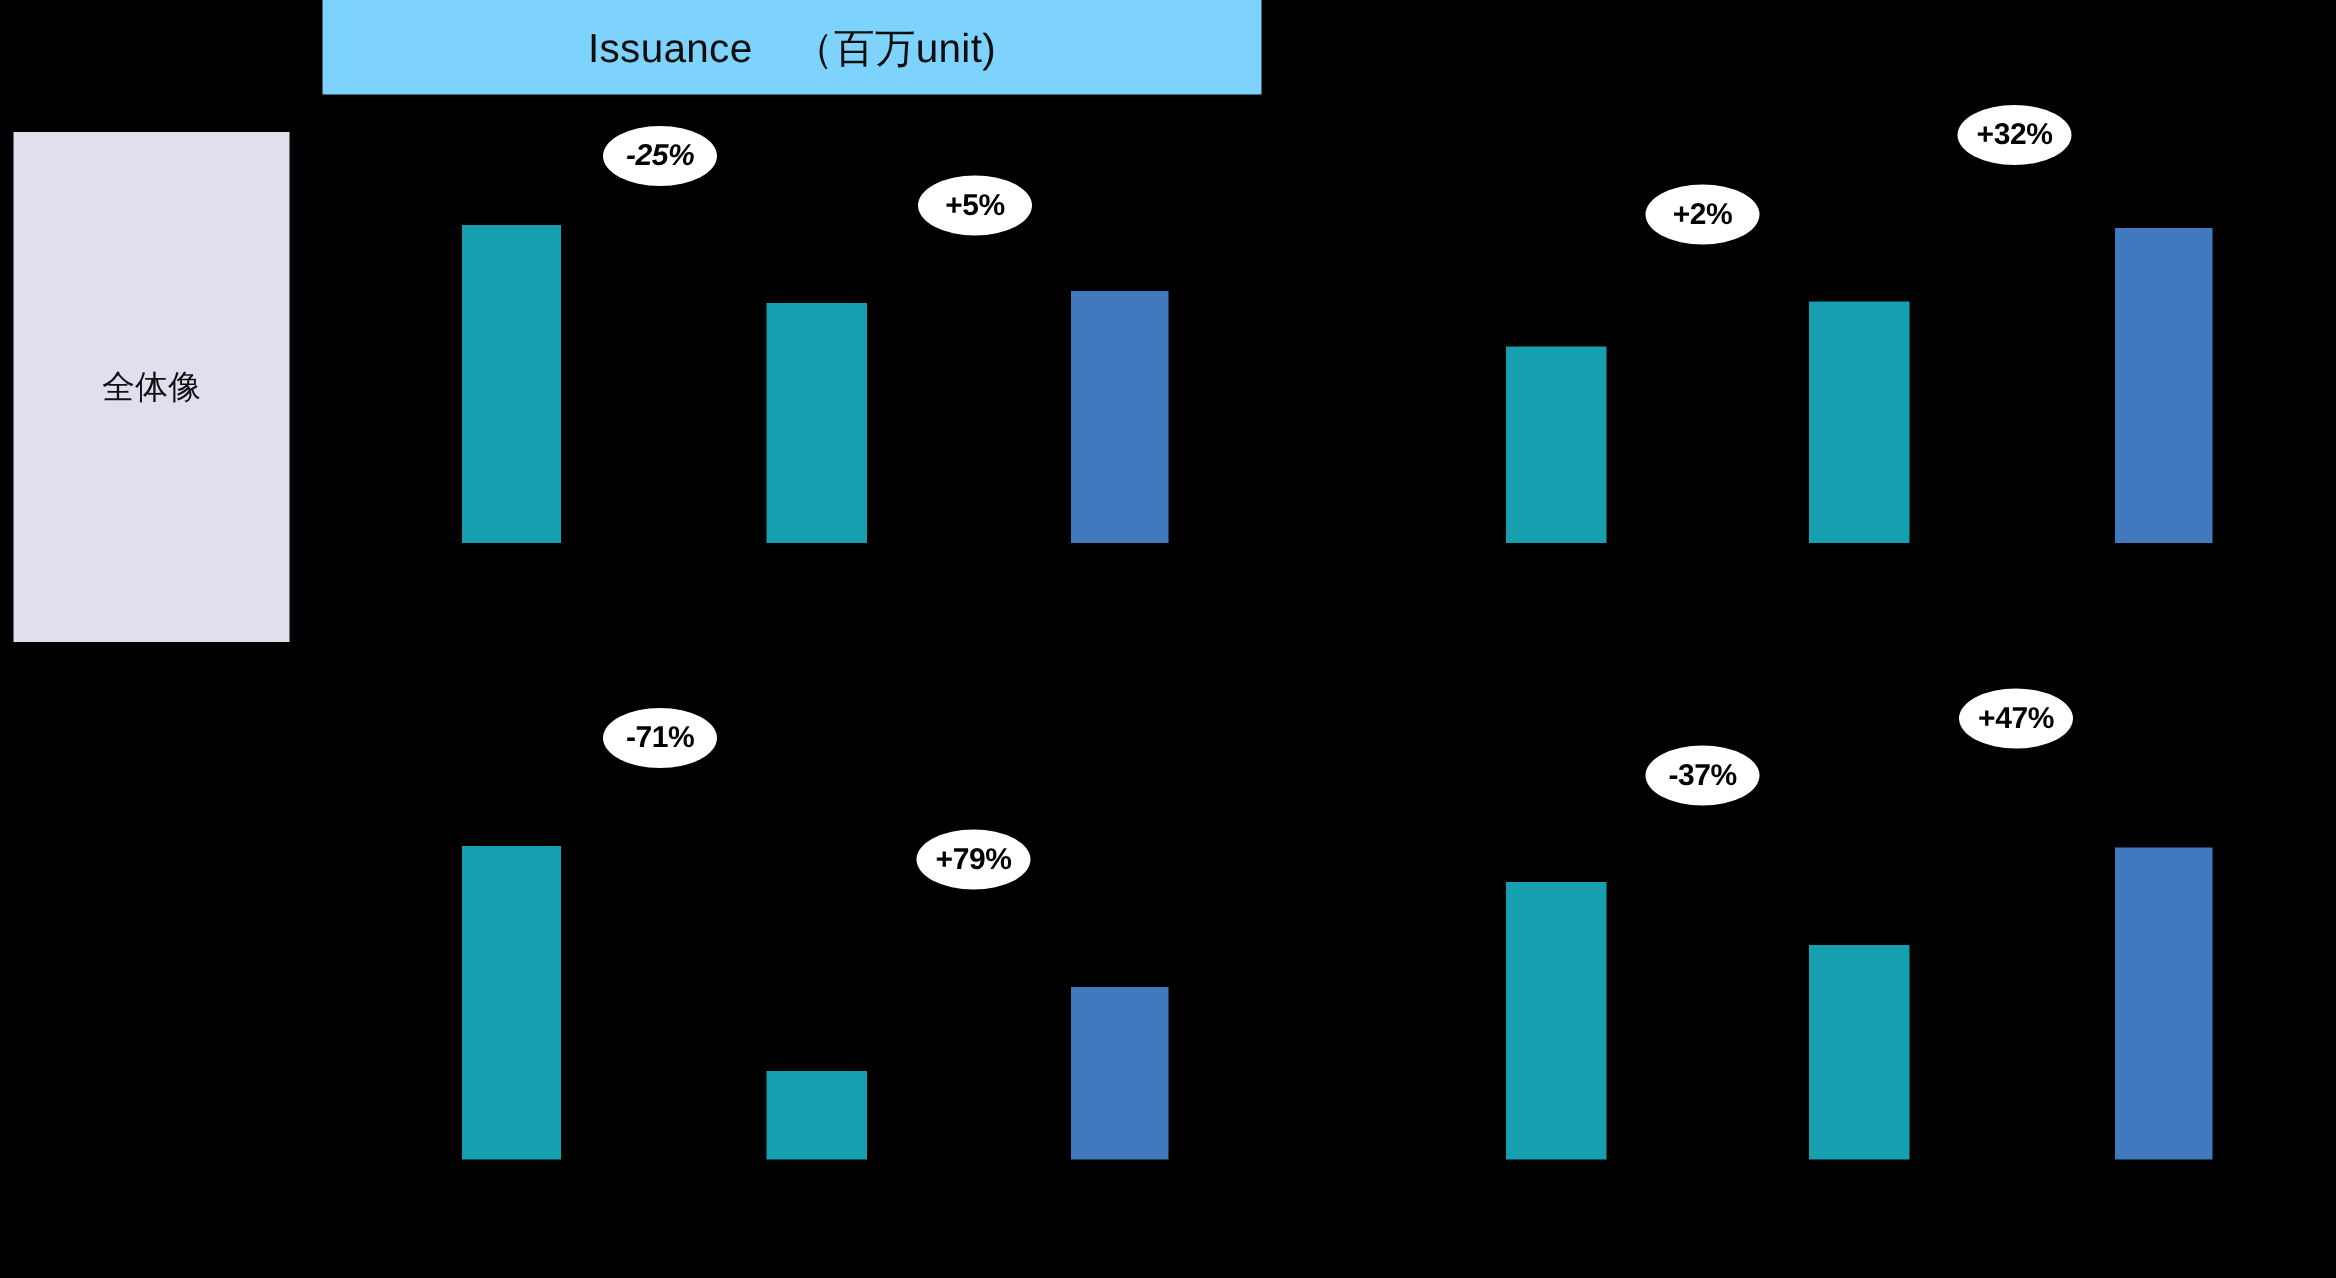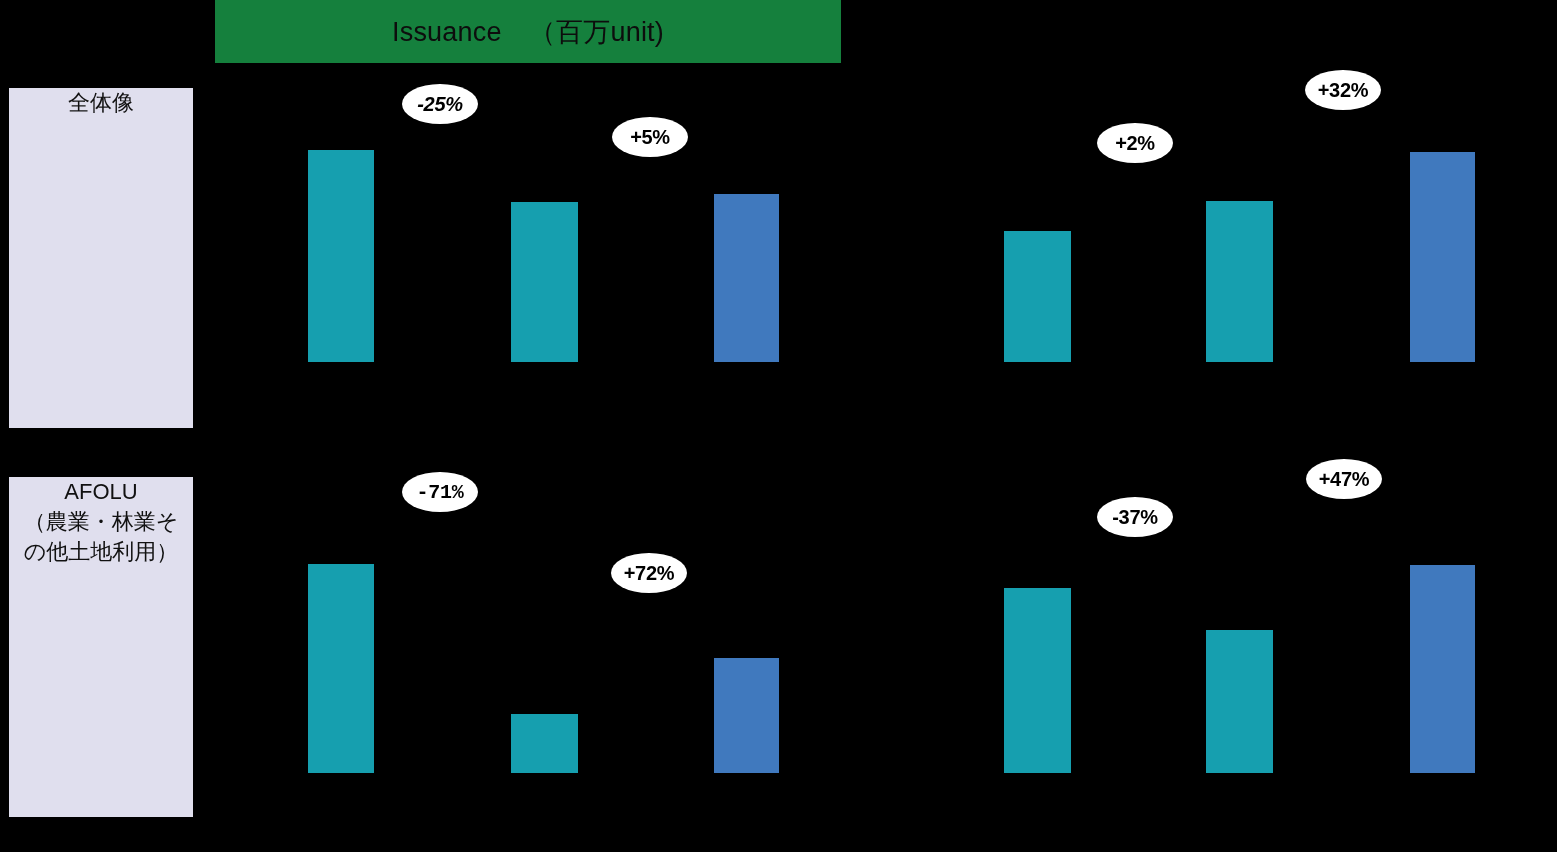--- a/index.html
+++ b/index.html
@@ -18,40 +18,40 @@
     width: 1557px;
     height: 852px;
     background: #000000;
   }
 
   
   .col-header {
     position: absolute;
     top: 0;
     height: 63px;
-    background: #15803d;
+    background: #7dd3fc;
     display: flex;
     align-items: center;
     justify-content: center;
     color: #0d0d0d;
     font-size: 27px;
     letter-spacing: 0.2px;
     white-space: pre;
   }
   #header-issuance   { left: 215px; width: 626px; }
   #header-retirements{ left: 922px; width: 635px; }
 
   
   .row-label {
     position: absolute;
     left: 9px;
     width: 184px;
     background: #e0dfee;
     display: flex;
-    align-items: flex-start;
+    align-items: center;
     justify-content: center;
     text-align: center;
     color: #111111;
     font-size: 22px;
     line-height: 30px;
     padding: 0 2px;
     box-sizing: border-box;
   }
   #row-label-overall { top: 88px;  height: 340px; }
   #row-label-afolu   { top: 477px; height: 340px; }
@@ -87,48 +87,41 @@
 
   <div class="col-header" id="header-issuance">Issuance　（百万unit)</div>
 
 
   <div class="row-label" id="row-label-overall">
     <div>
       <span>全体像</span>
     </div>
   </div>
 
-  <div class="row-label" id="row-label-afolu">
-    <div>
-      <span>AFOLU</span>
-      <span>（農業・林業そ</span>
-      <span>の他土地利用）</span>
-    </div>
-  </div>
 
   <div class="bar teal" style="left:308px; top:150px; width:66px; height:212px;"></div>
   <div class="bar teal" style="left:511px; top:202px; width:67px; height:160px;"></div>
   <div class="bar blue" style="left:714px; top:194px; width:65px; height:168px;"></div>
 
   <div class="badge" style="left:402px; top:84px;font-style:italic;">-25%</div>
   <div class="badge" style="left:612px; top:117px;">+5%</div>
 
   <div class="bar teal" style="left:1004px; top:231px; width:67px; height:131px;"></div>
   <div class="bar teal" style="left:1206px; top:201px; width:67px; height:161px;"></div>
   <div class="bar blue" style="left:1410px; top:152px; width:65px; height:210px;"></div>
 
   <div class="badge" style="left:1097px; top:123px;">+2%</div>
   <div class="badge" style="left:1305px; top:70px;">+32%</div>
 
   <div class="bar teal" style="left:308px; top:564px; width:66px; height:209px;"></div>
   <div class="bar teal" style="left:511px; top:714px; width:67px; height:59px;"></div>
   <div class="bar blue" style="left:714px; top:658px; width:65px; height:115px;"></div>
 
-  <div class="badge" style="left:402px; top:472px;font-family:Liberation Mono, monospace;">-71%</div>
-  <div class="badge" style="left:611px; top:553px;">+72%</div>
+  <div class="badge" style="left:402px; top:472px;">-71%</div>
+  <div class="badge" style="left:611px; top:553px;">+79%</div>
 
   <div class="bar teal" style="left:1004px; top:588px; width:67px; height:185px;"></div>
   <div class="bar teal" style="left:1206px; top:630px; width:67px; height:143px;"></div>
   <div class="bar blue" style="left:1410px; top:565px; width:65px; height:208px;"></div>
 
   <div class="badge" style="left:1097px; top:497px;">-37%</div>
   <div class="badge" style="left:1306px; top:459px;">+47%</div>
 
 </div>
 

